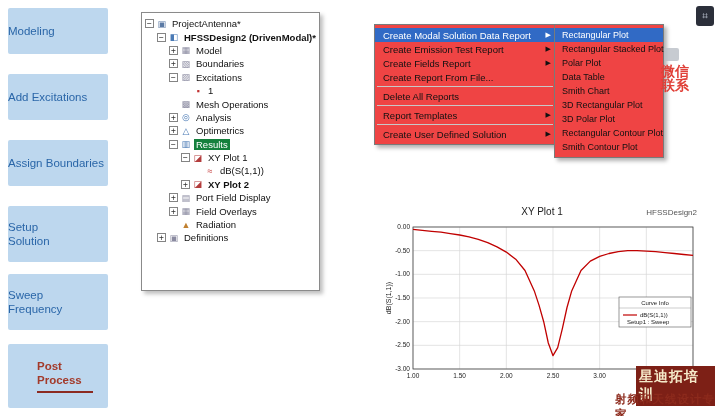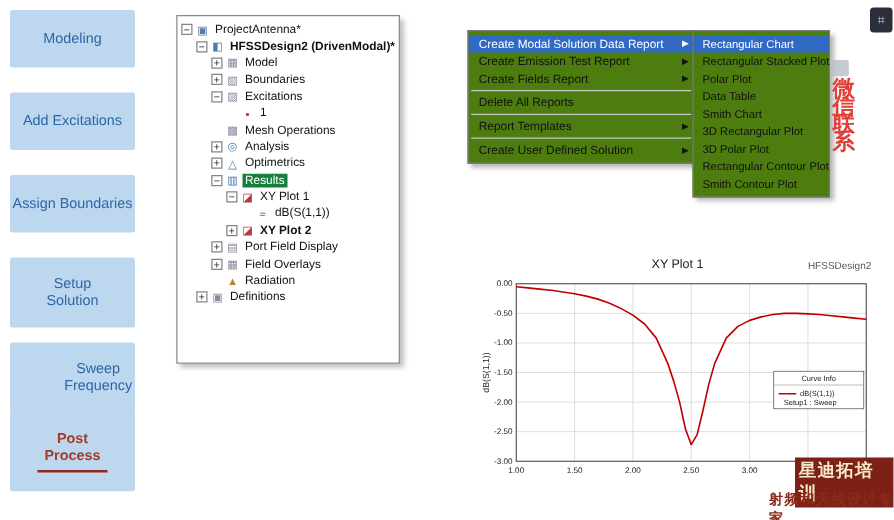--- a/index.html
+++ b/index.html
@@ -3,68 +3,68 @@
 <meta charset="utf-8">
 <style>
   *{margin:0;padding:0;box-sizing:border-box;}
   html,body{background:#fff;}
   body{font-family:"Liberation Sans",sans-serif;}
   .canvas{position:relative;width:715px;height:416px;background:#fff;overflow:hidden;}
 
   
   .sidebar{position:absolute;left:8px;top:8px;width:100px;height:402px;}
   .step{position:absolute;left:0;width:100px;background:#bdd7ee;color:#2a66a8;
-        display:flex;flex-direction:column;align-items:center;justify-content:center;
+        display:flex;flex-direction:column;align-items:flex-start;justify-content:center;
         font-size:11.5px;line-height:14px;text-align:center;border-radius:2px;}
   .step:nth-child(1){top:0;height:46px;}
   .step:nth-child(2){top:66px;height:46px;}
   .step:nth-child(3){top:132px;height:46px;}
   .step:nth-child(4){top:198px;height:56px;}
-  .step:nth-child(5){top:266px;height:56px;padding-left:41px;}
-  .step:nth-child(6){top:321px;height:64px;}
+  .step:nth-child(5){top:266px;height:56px;}
+  .step:nth-child(6){top:336px;height:64px;padding-left:29px;}
   .step.accent{color:#a33a2a;font-weight:bold;}
   .step .underline{width:56px;height:2px;background:#8c2a20;margin-top:4px;}
 
   
   .tree-panel{position:absolute;left:141px;top:12px;width:179px;height:279px;background:#fff;
               border:1px solid #8a8a8a;box-shadow:3px 3px 4px rgba(0,0,0,.25);
               padding-top:4px;overflow:hidden;}
   .trow{display:flex;align-items:center;height:13.4px;font-size:9.5px;color:#111;white-space:nowrap;}
   .toggle{width:9px;height:9px;flex:0 0 9px;border:1px solid #848484;background:#fff;
           font-size:8px;line-height:7px;text-align:center;margin-right:3px;color:#333;
           font-family:"DejaVu Sans Mono",monospace;}
   .tspacer{width:12px;flex:0 0 12px;}
   .ticon{font-size:9px;margin-right:3px;width:10px;flex:0 0 10px;text-align:center;}
   .tlabel{padding:0 2px;}
   .tlabel.sel{background:#15803d;color:#fff;}
   .tlabel.bold{font-weight:bold;}
 
   
-  .menu{position:absolute;background:#4d7c0f;border:1px solid #7a7a7a;
+  .menu{position:absolute;background:#ef4444;border:1px solid #7a7a7a;
         box-shadow:3px 3px 4px rgba(0,0,0,.3);padding:3px 0;}
   #context-menu{left:374px;top:24px;width:182px;}
   #submenu{left:554px;top:24px;width:110px;}
   .mitem{position:relative;height:14px;display:flex;align-items:center;
          padding:0 14px 0 8px;font-size:9.5px;color:#111;white-space:nowrap;}
   #submenu .mitem{font-size:9px;padding:0 8px 0 7px;}
   .mitem.hl{background:#316ac5;color:#fff;}
   .mitem .arrow{position:absolute;right:4px;font-size:7px;}
   .msep{height:1px;background:#c8c8c8;margin:2px 2px;}
 
   
   .chart{position:absolute;left:383px;top:205px;width:318px;height:196px;background:#fff;}
   .chart-title{position:absolute;top:1px;left:0;width:100%;text-align:center;font-size:10px;color:#222;}
   .chart-design{position:absolute;top:3px;right:4px;font-size:8px;color:#555;}
   #plot-svg{position:absolute;left:0;top:16px;}
 
   
   .wm-logo{position:absolute;left:696px;top:6px;width:18px;height:20px;background:#2b2f3a;
            border-radius:3px;color:#cfd6e4;font-size:10px;display:flex;align-items:center;justify-content:center;}
   .wm-contact-icon{position:absolute;left:664px;top:48px;width:15px;height:13px;background:#b9bec6;border-radius:2px;opacity:.8;}
-  .wm-contact{position:absolute;left:659px;top:64px;width:32px;font-size:18px;line-height:14px;
+  .wm-contact{position:absolute;left:659px;top:64px;width:32px;font-size:14px;line-height:14px;
               color:#e04038;font-weight:bold;text-align:center;}
   .wm-id{position:absolute;left:504px;top:372px;display:flex;align-items:center;font-size:12px;color:#8d8d8d;}
   .wm-id .dot{width:13px;height:13px;border:2px solid #9a9a9a;border-radius:50%;margin-right:4px;}
   .wm-brand{position:absolute;left:636px;top:366px;background:#7d2016;color:#f5e9c8;
             font-size:14px;font-weight:bold;padding:2px 3px;letter-spacing:1px;}
   .wm-tagline{position:absolute;left:615px;top:392px;font-size:11.5px;font-weight:bold;
               color:#8c2a1c;letter-spacing:1px;}
 </style>
 </head>
 <body>
@@ -192,38 +192,41 @@
         <span class="arrow">▶</span>
       </div>
       <div class="mitem">
         <span>Create Emission Test Report</span>
         <span class="arrow">▶</span>
       </div>
       <div class="mitem">
         <span>Create Fields Report</span>
         <span class="arrow">▶</span>
       </div>
+      <div class="mitem">
+        <span>Create Report From File...</span>
+      </div>
       <div class="msep"></div>
       <div class="mitem">
         <span>Delete All Reports</span>
       </div>
       <div class="msep"></div>
       <div class="mitem">
         <span>Report Templates</span>
         <span class="arrow">▶</span>
       </div>
       <div class="msep"></div>
       <div class="mitem">
         <span>Create User Defined Solution</span>
         <span class="arrow">▶</span>
       </div>
     </div>
   <div id="submenu" class="menu">
       <div class="mitem hl">
-        <span>Rectangular Chart</span>
+        <span>Rectangular Plot</span>
       </div>
       <div class="mitem">
         <span>Rectangular Stacked Plot</span>
       </div>
       <div class="mitem">
         <span>Polar Plot</span>
       </div>
       <div class="mitem">
         <span>Data Table</span>
       </div>

